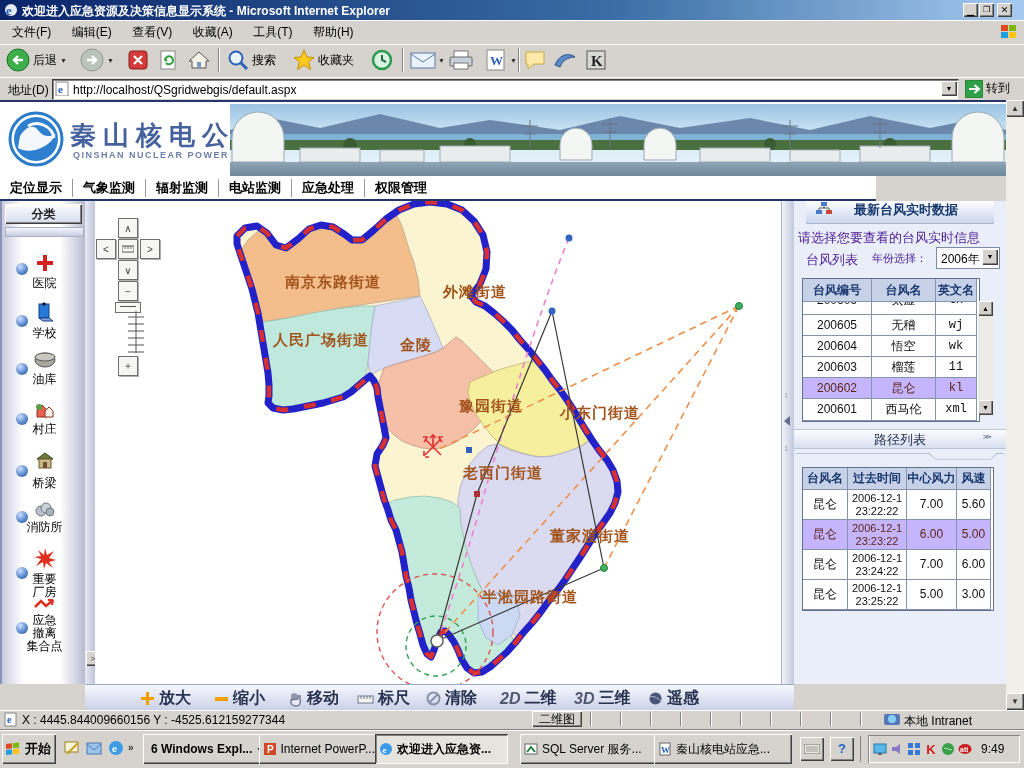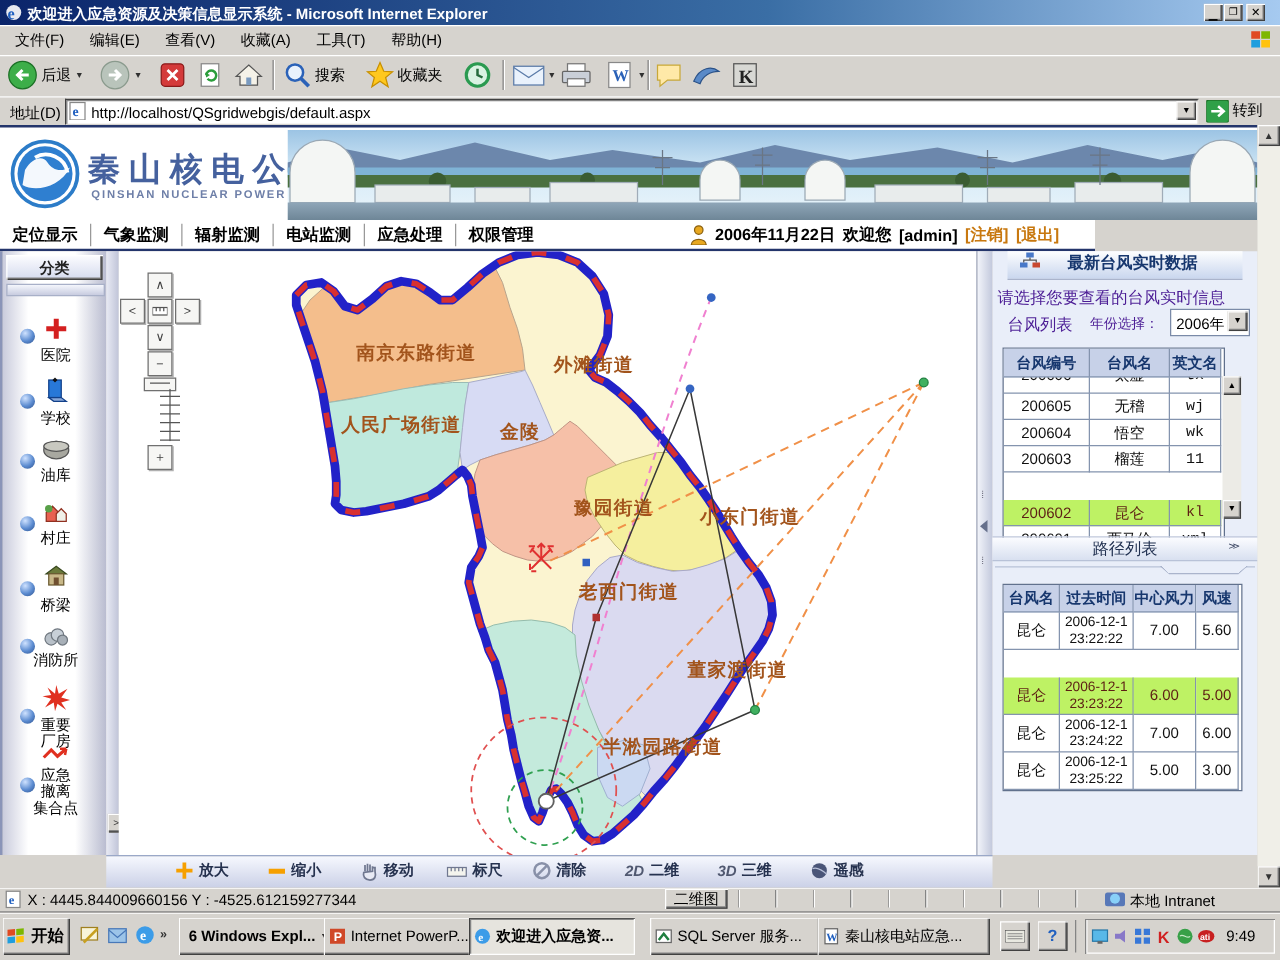--- a/index.html
+++ b/index.html
@@ -17,22 +17,22 @@
   .tsep{position:absolute;top:4px;width:1px;height:24px;background:#848484;box-shadow:1px 0 0 #fff;}
   .street-label{position:absolute;transform:translateX(-50%);font-size:15px;font-weight:bold;color:#A2541C;white-space:nowrap;letter-spacing:1px;}
   .mapbtn{position:absolute;width:18px;height:18px;background:#F6F6F4;border:1px solid #707070;box-shadow:1px 1px 0 #b0b0b0;font-size:10px;color:#404040;display:flex;align-items:center;justify-content:center;}
   .sb-item{position:absolute;left:0;width:85px;text-align:center;}
   .sb-label{font-size:12px;color:#000;white-space:pre-line;line-height:13px;}
   .sphere{position:absolute;left:14px;width:12px;height:12px;border-radius:50%;background:radial-gradient(circle at 35% 30%,#CFE2FF,#5B8BD0 55%,#2C4F8A);}
   .rp-text{font-size:12px;color:#4c1d95;}
   .grid-table{position:absolute;display:grid;border:1px solid #61718D;background:#fff;}
   .gcell{border-right:1px solid #8494AE;border-bottom:1px solid #8494AE;display:flex;align-items:center;justify-content:center;font-size:12px;color:#101010;white-space:pre-line;text-align:center;line-height:13px;}
   .ghead{background:#C7D1E8;color:#17376E;font-weight:bold;}
-  .selrow{background:#bef264;color:#5D1F14;margin-top:22px;}
-  .mtool{position:absolute;top:3px;display:flex;align-items:center;gap:4px;font-size:12px;font-weight:bold;color:#26324F;}
+  .selrow{background:#c4b5fd;color:#5D1F14;}
+  .mtool{position:absolute;top:3px;display:flex;align-items:center;gap:4px;font-size:16px;font-weight:bold;color:#26324F;}
   .statussep{position:absolute;top:2px;width:2px;height:14px;box-shadow:inset 1px 0 0 #848484,inset -1px 0 0 #fff;}
   .taskbtn{position:absolute;top:4px;height:30px;display:flex;align-items:center;gap:4px;font-size:12px;padding:0 4px;overflow:hidden;white-space:nowrap;}
   .trayicon{width:14px;height:14px;display:inline-block;}
 </style>
 </head>
 <body>
 
 <div class="abs titlebar">
   <svg class="abs" style="left:3px;top:2px" width="16" height="16">
       <circle cx="8" cy="8" r="6" fill="#fff" opacity="0.9"></circle>
@@ -237,31 +237,20 @@
 
 <div class="abs" style="left:0;top:176px;width:876px;height:25px;background:#fff;border-bottom:2px solid #24356B;box-sizing:border-box">
   <div style="display:flex;align-items:center;height:23px">
     <span style="padding:0 10px;font-size:13px;font-weight:bold;border-right:1px solid #999">定位显示</span>
     <span style="padding:0 10px;font-size:13px;font-weight:bold;border-right:1px solid #999">气象监测</span>
     <span style="padding:0 10px;font-size:13px;font-weight:bold;border-right:1px solid #999">辐射监测</span>
     <span style="padding:0 10px;font-size:13px;font-weight:bold;border-right:1px solid #999">电站监测</span>
     <span style="padding:0 10px;font-size:13px;font-weight:bold;border-right:1px solid #999">应急处理</span>
     <span style="padding:0 10px;font-size:13px;font-weight:bold">权限管理</span>
   </div>
-  <div class="abs" style="left:552px;top:3px;display:flex;align-items:center;gap:6px;font-size:13px">
-    <svg width="14" height="16">
-        <circle cx="7" cy="4" r="3.4" fill="#E8A820" stroke="#8a6010"></circle>
-        <path d="M1 16 C1 10 13 10 13 16 Z" fill="#E8A820" stroke="#8a6010"></path>
-      </svg>
-    <span style="font-weight:bold">2006年11月22日</span>
-    <span style="font-weight:bold">欢迎您</span>
-    <span style="font-weight:bold">[admin]</span>
-    <span style="color:#C8780F;font-weight:bold">[注销]</span>
-    <span style="color:#C8780F;font-weight:bold">[退出]</span>
-  </div>
 </div>
 
 <div class="abs" style="left:0;top:201px;width:85px;height:483px;background:linear-gradient(to right,#C9CBDC,#FFFFFF 25%,#FFFFFF 70%,#B9BCD0);border-left:2px solid #8A94B8;box-sizing:border-box">
   <div class="abs raised" style="left:3px;top:3px;width:77px;height:20px;background:linear-gradient(#FDFDFF,#D4DAEE);text-align:center;font-size:12px;font-weight:bold;color:#222;line-height:20px">分类</div>
   <div class="abs" style="left:3px;top:26px;width:77px;height:8px;background:linear-gradient(#F4F6FC,#C8CCE0);border:1px solid #A8B0C8"></div>
 
   <div class="sb-item" style="top:52px">
     <div class="sphere" style="top:10px"></div>
     <svg width="20" height="20">
         <path d="M8 2 H12 V8 H18 V12 H12 V18 H8 V12 H2 V8 H8 Z" fill="#D42020"></path>

